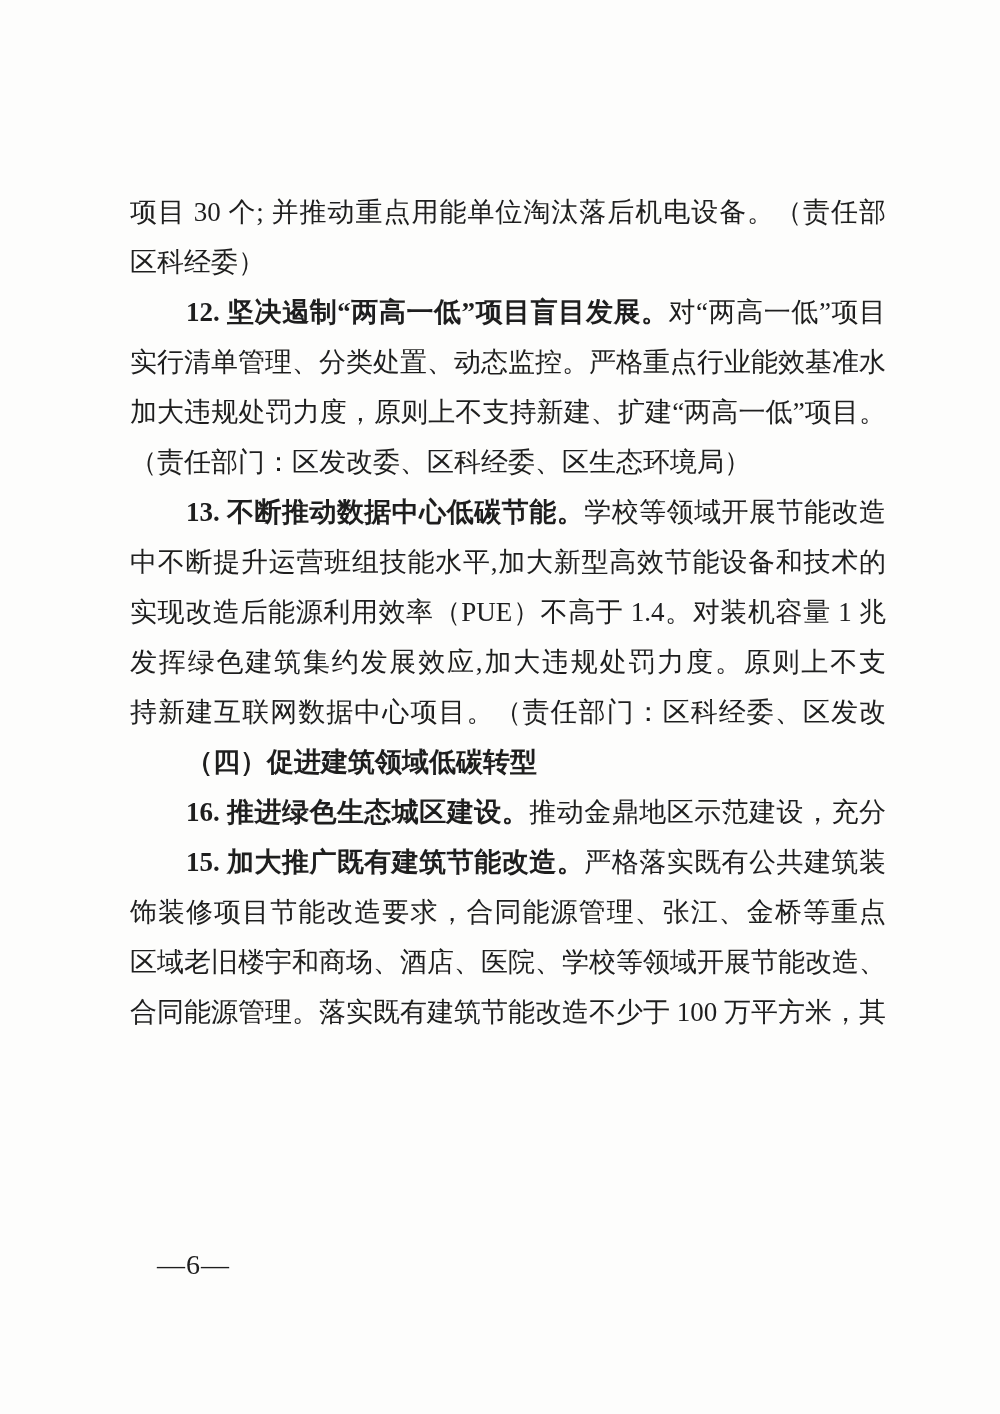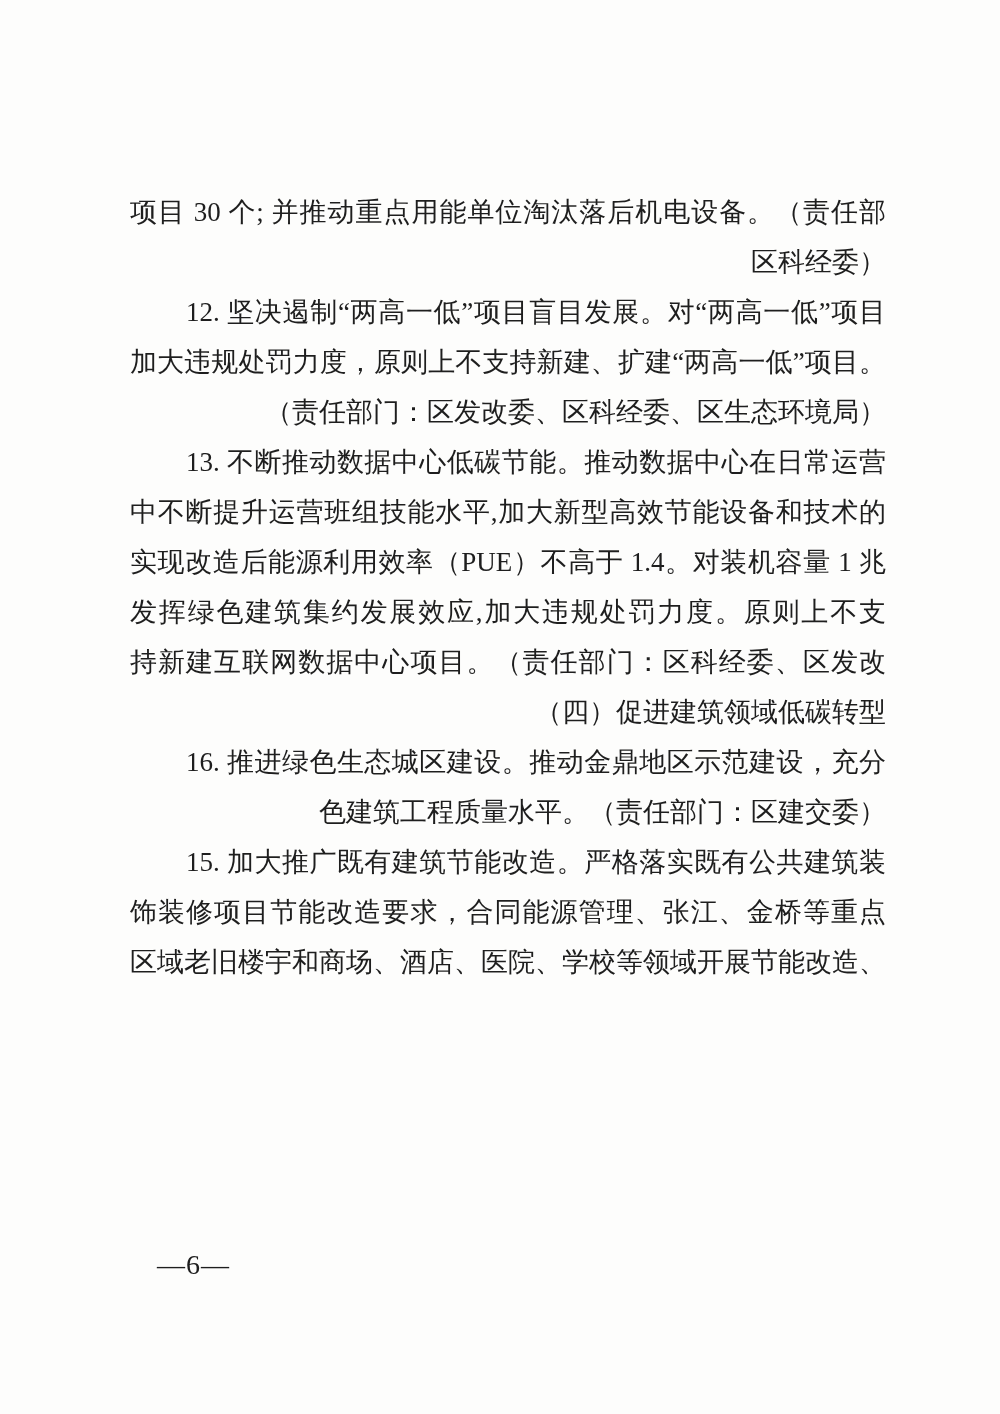--- a/index.html
+++ b/index.html
@@ -18,63 +18,64 @@
     left: 130px;
     top: 187px;
     width: 756px;
   }
   .line {
     height: 50px;
     line-height: 50px;
     font-size: 27px;
     overflow: hidden;
     white-space: nowrap;
-    text-align: right;
+    text-align: left;
   }
   .line.j {
     white-space: normal;
     text-align: justify;
     text-align-last: justify;
   }
   .line.ind { padding-left: 56px; }
-  .b { font-weight: 400; }
+  .b { font-weight: 700; }
   .page-number {
     position: absolute;
     left: 157px;
     top: 1240px;
     height: 50px;
     line-height: 50px;
     font-size: 28px;
     letter-spacing: 1px;
   }
 </style>
 </head>
 <body>
 
 <div class="page">
   <div class="doc">
 
     <div class="line j"><span>项目 30 个; 并推动重点用能单位淘汰落后机电设备。（责任部门：</span></div>
     <div class="line"><span>区科经委）</span></div>
 
     <div class="line j ind"><span class="b">12. 坚决遏制“两高一低”项目盲目发展。</span><span>对“两高一低”项目</span></div>
+    <div class="line j"><span>实行清单管理、分类处置、动态监控。严格重点行业能效基准水</span></div>
     <div class="line j"><span>加大违规处罚力度，原则上不支持新建、扩建“两高一低”项目。</span></div>
     <div class="line"><span>（责任部门：区发改委、区科经委、区生态环境局）</span></div>
 
-    <div class="line j ind"><span class="b">13. 不断推动数据中心低碳节能。</span><span>推动数据中心在日常运营</span></div>
+    <div class="line j ind"><span class="b">13. 不断推动数据中心低碳节能。</span><span>学校等领域开展节能改造</span></div>
     <div class="line j"><span>中不断提升运营班组技能水平,加大新型高效节能设备和技术的</span></div>
     <div class="line j"><span>实现改造后能源利用效率（PUE）不高于 1.4。对装机容量 1 兆</span></div>
     <div class="line j"><span>发挥绿色建筑集约发展效应,加大违规处罚力度。原则上不支</span></div>
     <div class="line j"><span>持新建互联网数据中心项目。（责任部门：区科经委、区发改委）</span></div>
 
     <div class="line ind"><span class="b">（四）促进建筑领域低碳转型</span></div>
 
     <div class="line j ind"><span class="b">16. 推进绿色生态城区建设。</span><span>推动金鼎地区示范建设，充分</span></div>
-    <div class="line"><span>色建筑工程质量水平。（责任部门：区建交委）</span></div>
 
     <div class="line j ind"><span class="b">15. 加大推广既有建筑节能改造。</span><span>严格落实既有公共建筑装</span></div>
     <div class="line j"><span>饰装修项目节能改造要求，合同能源管理、张江、金桥等重点</span></div>
     <div class="line j"><span>区域老旧楼宇和商场、酒店、医院、学校等领域开展节能改造、</span></div>
+    <div class="line j"><span>合同能源管理。落实既有建筑节能改造不少于 100 万平方米，其</span></div>
 
   </div>
 
   <div class="page-number">—6—</div>
 </div>
 
 </body></html>

